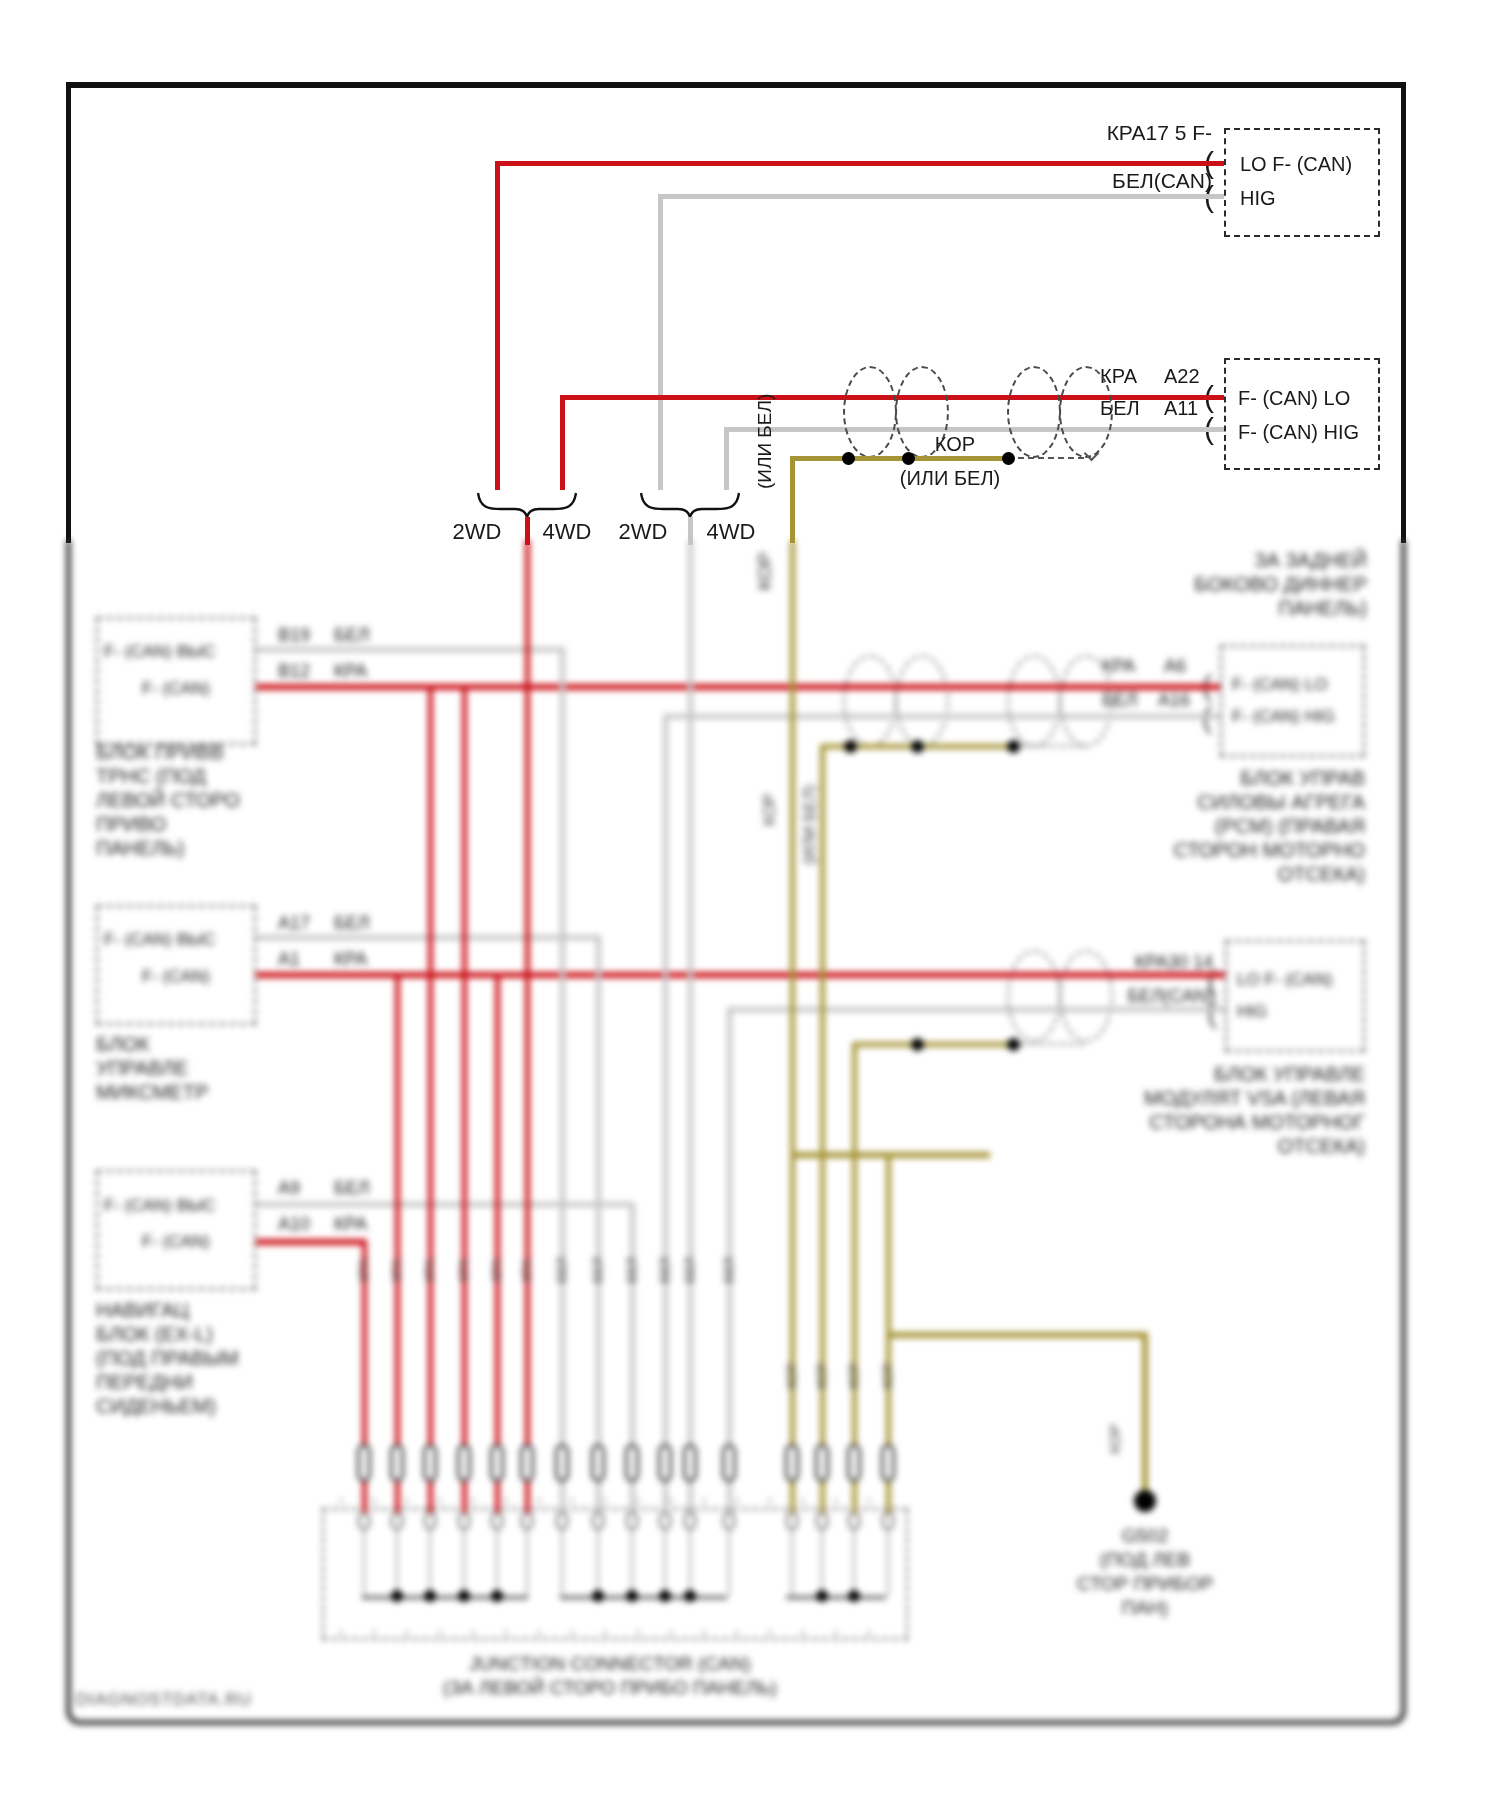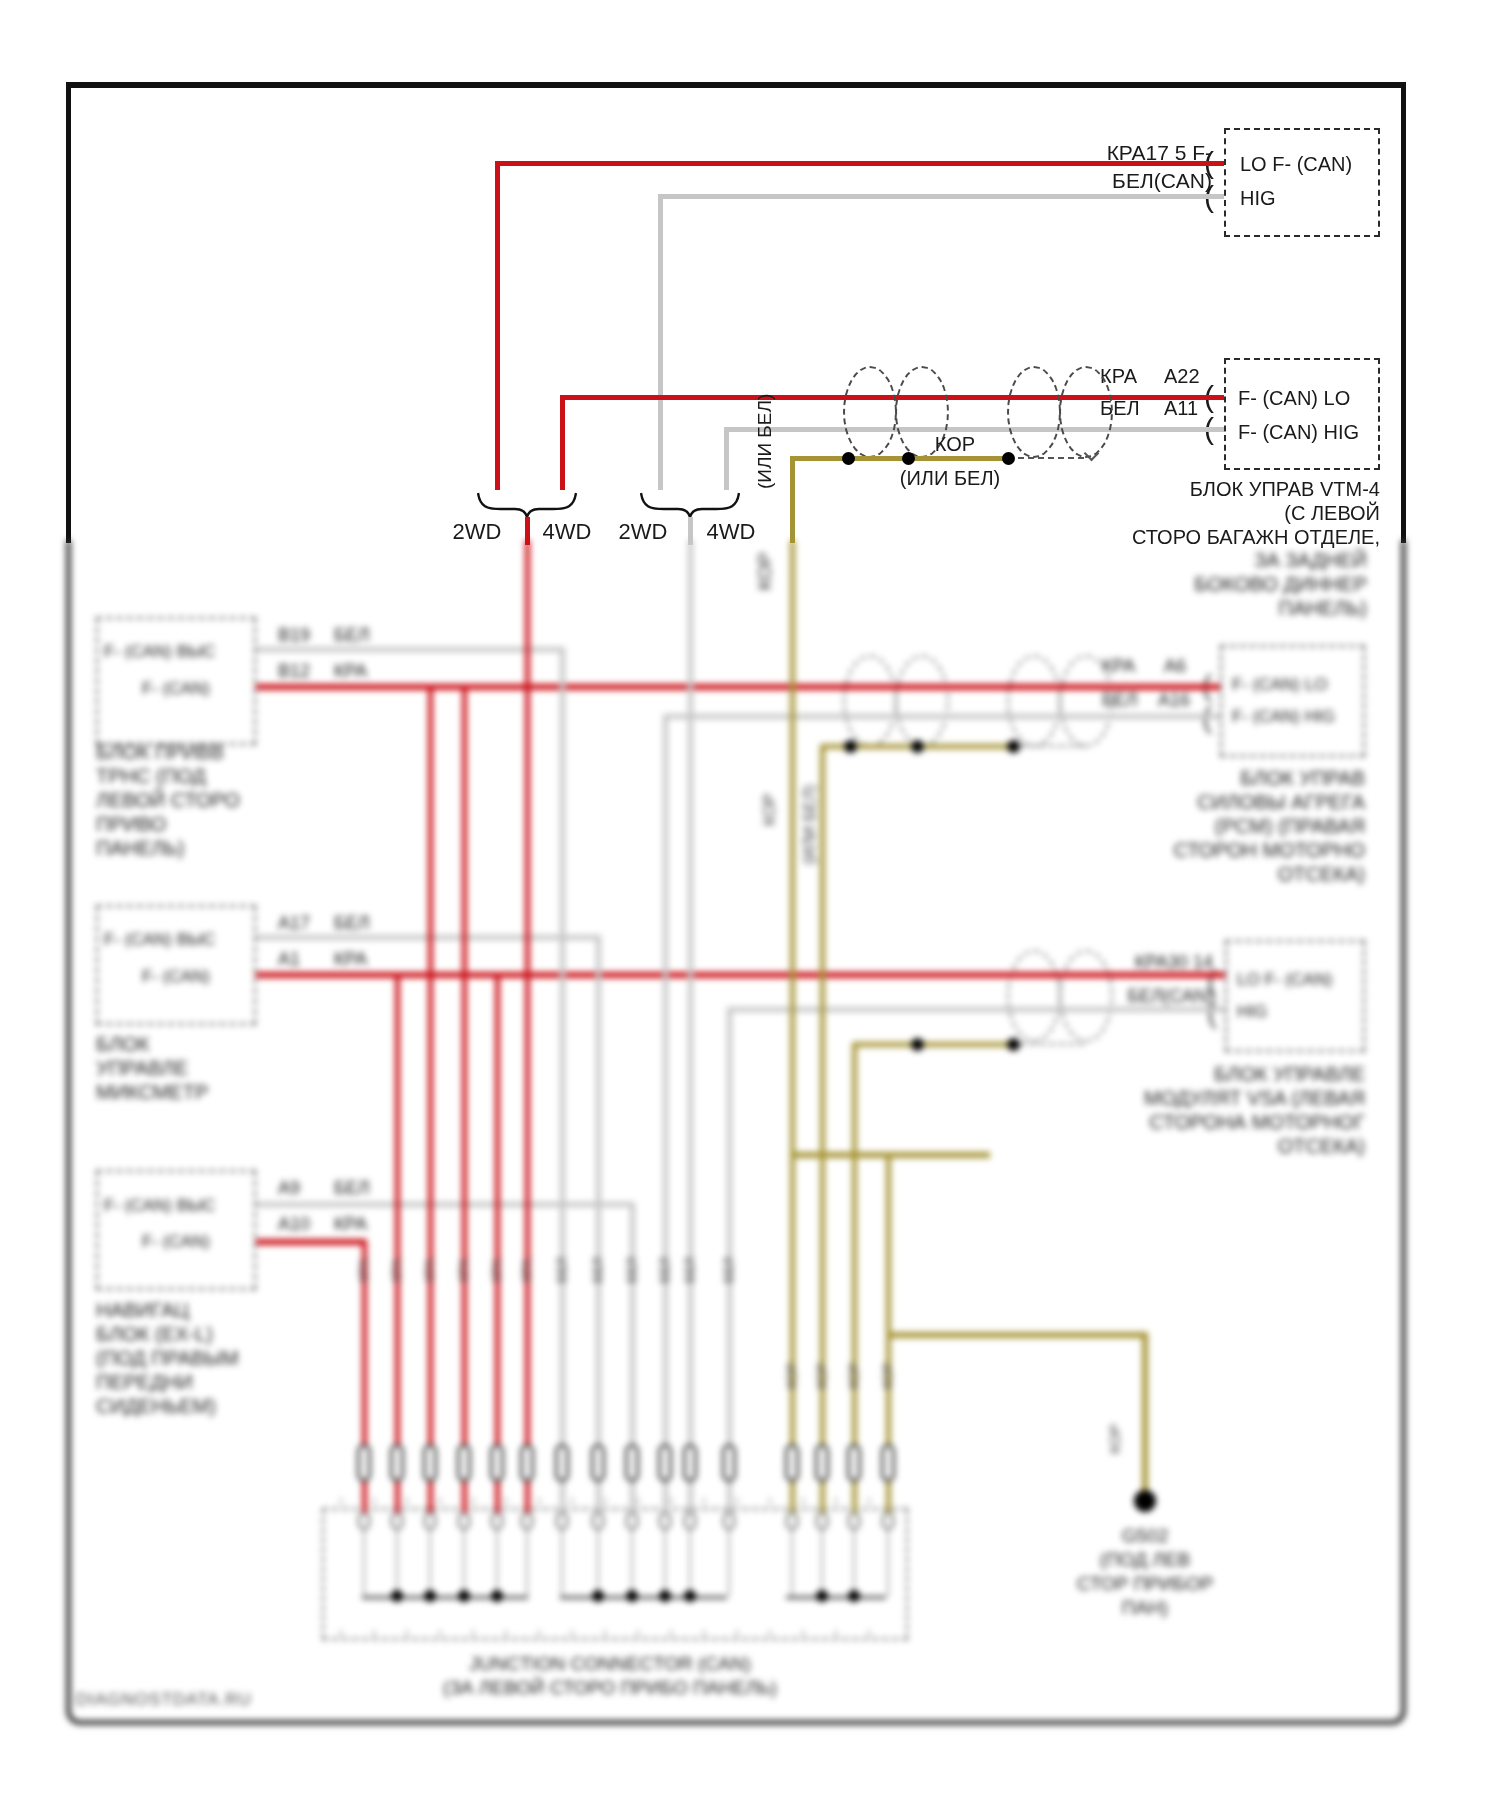--- a/index.html
+++ b/index.html
@@ -42,42 +42,37 @@
 
     <div class="abs" style="left:66px;top:82px;width:1340px;height:6px;background:#111;"></div>
     <div class="abs" style="left:66px;top:82px;width:5px;height:461px;background:#111;"></div>
     <div class="abs" style="left:1401px;top:82px;width:5px;height:461px;background:#111;"></div>
 
     <div class="dashedbox" style="left:1224px;top:128px;width:156px;height:109px;"></div>
     <div class="t" style="left:1240px;top:152px;font-size:20px;">LO F- (CAN)</div>
     <div class="t" style="left:1240px;top:186px;font-size:20px;">HIG</div>
     <div class="bracket" style="left:1204px;top:146px;">(</div>
     <div class="bracket" style="left:1204px;top:180px;">(</div>
-    <div class="t tr" style="left:980px;top:140px;width:232px;font-size:21px;">КРА17 5 F-</div>
+    <div class="t tr" style="left:980px;top:120px;width:232px;font-size:21px;">КРА17 5 F-</div>
     <div class="t tr" style="left:980px;top:168px;width:232px;font-size:21px;">БЕЛ(CAN)</div>
 
     <div class="wire red" style="left:495px;top:161px;width:729px;height:5px;"></div>
     <div class="wire gray" style="left:658px;top:194px;width:566px;height:5px;"></div>
     <div class="wire red" style="left:495px;top:161px;width:5px;height:329px;"></div>
     <div class="wire gray" style="left:658px;top:194px;width:5px;height:296px;"></div>
 
     <div class="dashedbox" style="left:1224px;top:358px;width:156px;height:112px;"></div>
     <div class="t" style="left:1238px;top:386px;font-size:20px;">F- (CAN) LO</div>
     <div class="t" style="left:1238px;top:420px;font-size:20px;">F- (CAN) HIG</div>
     <div class="bracket" style="left:1204px;top:380px;">(</div>
     <div class="bracket" style="left:1204px;top:412px;">(</div>
     <div class="t" style="left:1100px;top:364px;font-size:20px;">КРА</div>
     <div class="t" style="left:1164px;top:364px;font-size:20px;">A22</div>
     <div class="t" style="left:1100px;top:396px;font-size:20px;">БЕЛ</div>
     <div class="t" style="left:1164px;top:396px;font-size:20px;">A11</div>
-    <div class="cap tr" style="left:1020px;top:477px;width:360px;line-height:24px;font-size:20px;">
-      <div>БЛОК УПРАВ VTM-4</div>
-      <div>(С ЛЕВОЙ</div>
-      <div>СТОРО БАГАЖН ОТДЕЛЕ,</div>
-    </div>
 
     <div class="wire red" style="left:560px;top:395px;width:664px;height:5px;"></div>
     <div class="wire gray" style="left:724px;top:427px;width:500px;height:5px;"></div>
     <div class="wire red" style="left:560px;top:395px;width:5px;height:95px;"></div>
     <div class="wire gray" style="left:724px;top:427px;width:5px;height:63px;"></div>
 
     <div class="loop" style="left:843px;top:366px;"></div>
     <div class="loop" style="left:895px;top:366px;"></div>
     <div class="loop" style="left:1007px;top:366px;"></div>
     <div class="loop" style="left:1059px;top:366px;"></div>

